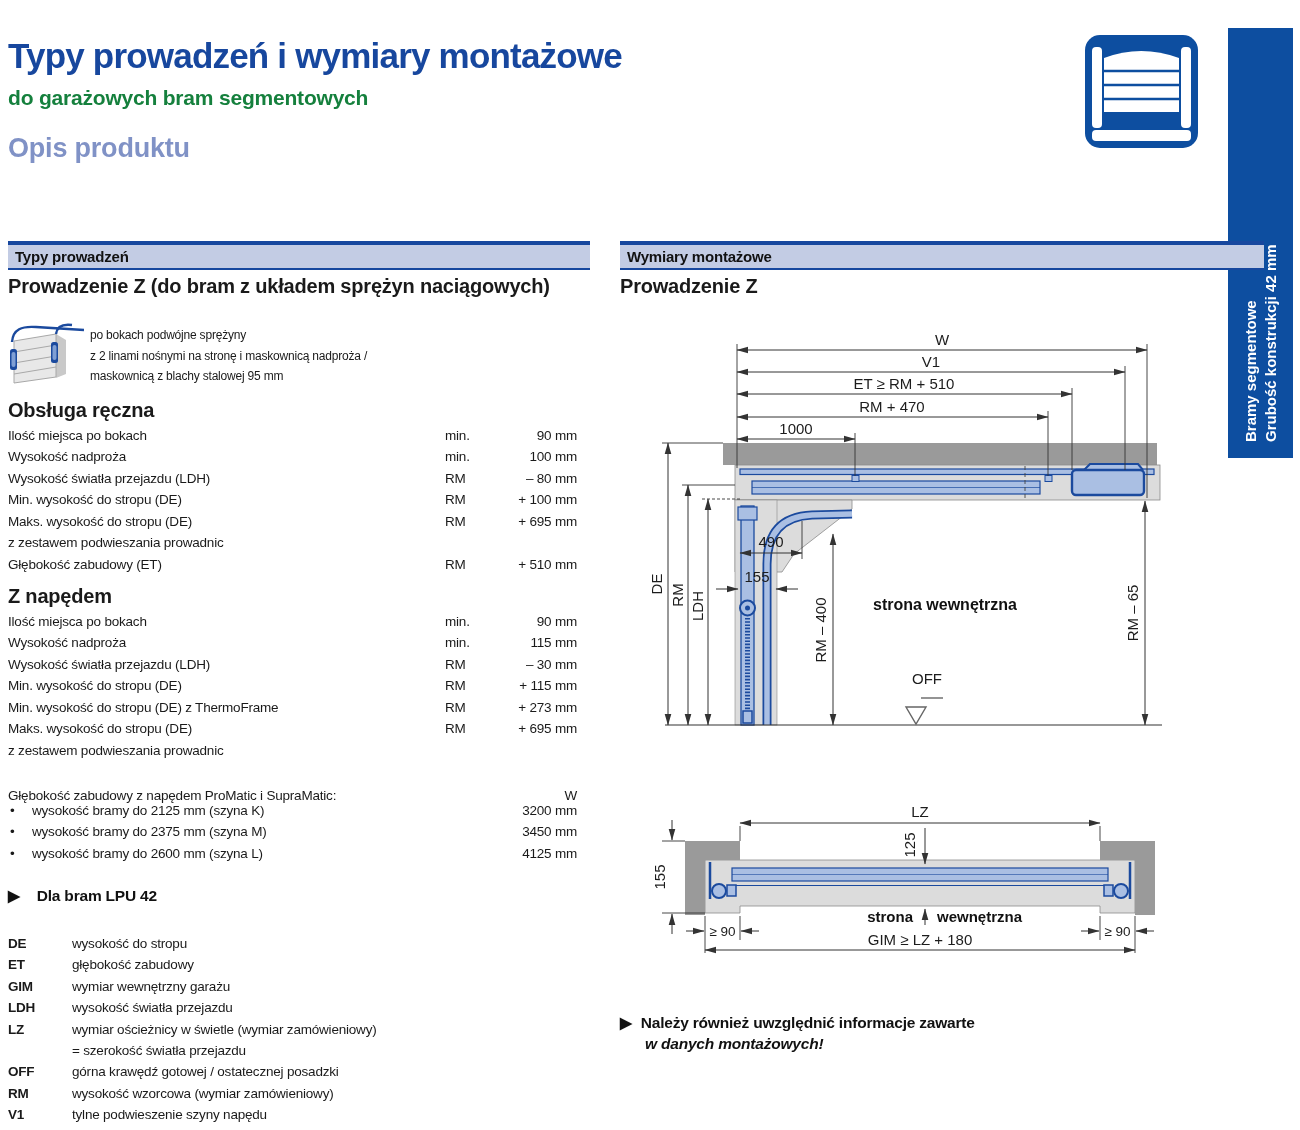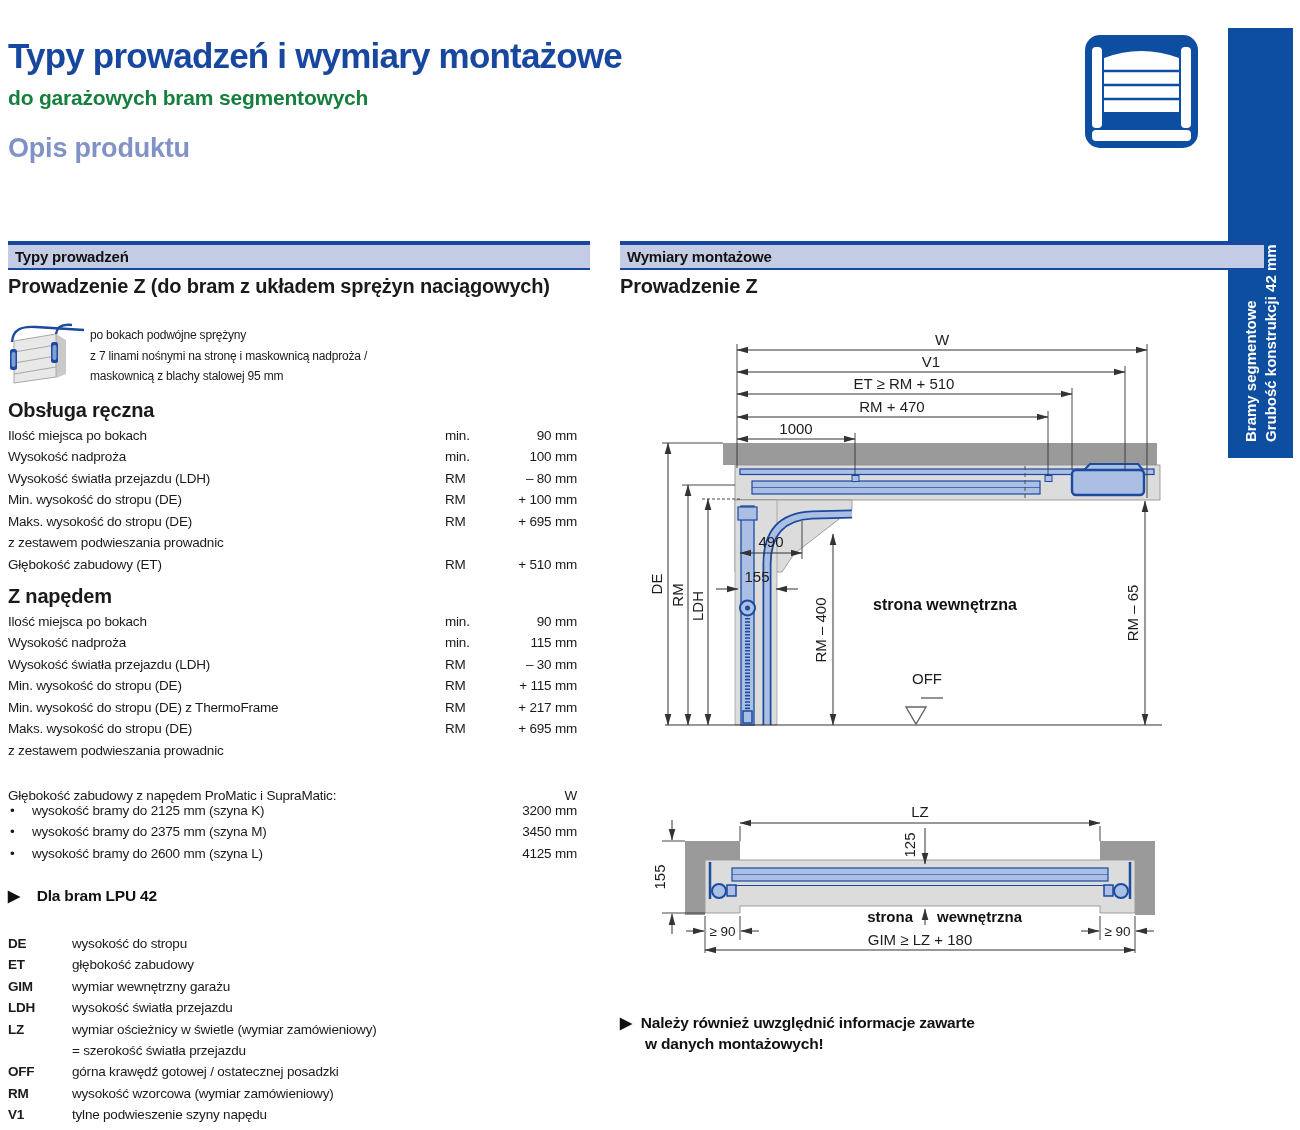--- a/index.html
+++ b/index.html
@@ -81,21 +81,21 @@
       <path d="M6,21 C7,8 16,5 30,6 L78,9" fill="none" stroke="#1b4a9e" stroke-width="2.4"></path>
       <path d="M50,13 C51,5 58,3 66,4" fill="none" stroke="#1b4a9e" stroke-width="2.4"></path>
       <rect x="4" y="28" width="7" height="21" rx="2.5" fill="#1b4a9e"></rect>
       <rect x="5.5" y="31" width="4" height="15" rx="2" fill="#7f9fd4"></rect>
       <rect x="45" y="21" width="7" height="21" rx="2.5" fill="#1b4a9e"></rect>
       <rect x="46.5" y="24" width="4" height="15" rx="2" fill="#7f9fd4"></rect>
     </svg>
   </div>
   <div class="abs body13" style="left:90px;top:297px;">
     <div>po bokach podwójne sprężyny</div>
-    <div>z 7 linami nośnymi na stronę i maskownicą nadproża /</div>
+    <div>z 2 linami nośnymi na stronę i maskownicą nadproża /</div>
     <div>maskownicą z blachy stalowej 95 mm</div>
   </div>
 
   <div class="abs bold15" style="left:8px;top:371px;">Obsługa ręczna</div>
   <div class="abs spec-rows" style="left:8px;top:393px;">
     <div class="spec-row">
         <span class="spec-label">Ilość miejsca po bokach</span>
         <span class="spec-ref">min.</span>
         <span class="spec-val">90 mm</span>
       </div>
@@ -149,21 +149,21 @@
         <span class="spec-val">– 30 mm</span>
       </div>
     <div class="spec-row">
         <span class="spec-label">Min. wysokość do stropu (DE)</span>
         <span class="spec-ref">RM</span>
         <span class="spec-val">+ 115 mm</span>
       </div>
     <div class="spec-row">
         <span class="spec-label">Min. wysokość do stropu (DE) z ThermoFrame</span>
         <span class="spec-ref">RM</span>
-        <span class="spec-val">+ 217 mm</span>
+        <span class="spec-val">+ 273 mm</span>
       </div>
     <div class="spec-row">
         <span class="spec-label">Maks. wysokość do stropu (DE)</span>
         <span class="spec-ref">RM</span>
         <span class="spec-val">+ 695 mm</span>
       </div>
     <div class="spec-row">
         <span class="spec-label">z zestawem podwieszania prowadnic</span>
         <span class="spec-ref"></span>
         <span class="spec-val"></span>
@@ -387,16 +387,16 @@
         <text class="dimtxt" x="477.5" y="138" text-anchor="middle" style="font-size:13.5px">≥ 90</text>
         <text class="dimtxt" x="280" y="147" text-anchor="middle">GIM ≥ LZ + 180</text>
         <text class="dimtxtb" x="273" y="124" text-anchor="end" style="font-size:15px">strona</text>
         <text class="dimtxtb" x="297" y="124" text-anchor="start" style="font-size:15px">wewnętrzna</text>
       </g>
     </svg>
   </div>
 
   <div class="abs arrownote" style="left:620px;top:984px;width:500px;">
     <div><span class="tri">▶</span><span>Należy również uwzględnić informacje zawarte</span></div>
-    <div style="padding-left:25px;">w danych montażowych!</div>
+    <div style="padding-left:25px;font-style:italic;">w danych montażowych!</div>
   </div>
 
 </div>
 
 </body></html>

